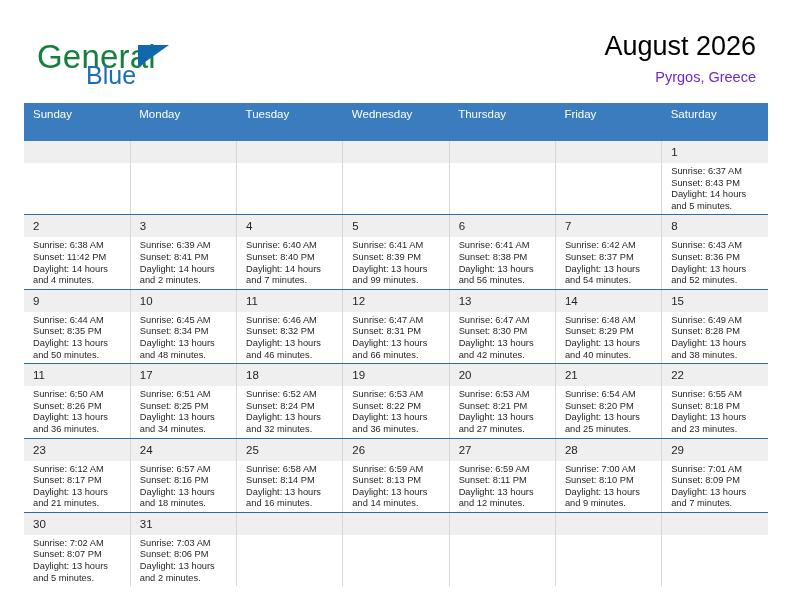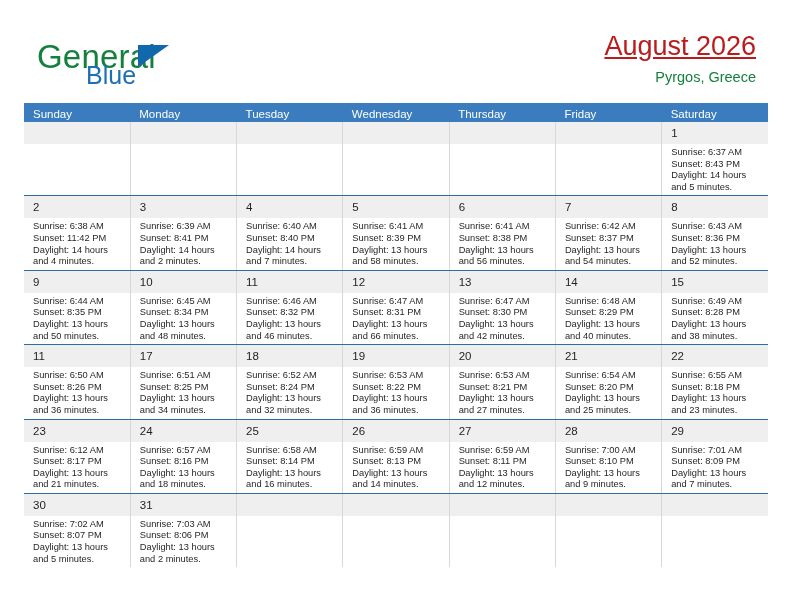--- a/index.html
+++ b/index.html
@@ -65,48 +65,47 @@
 
   .title-block {
     position: absolute;
     right: 36px;
     top: 30px;
     text-align: right;
   }
   .cal-title {
     font-size: 27px;
     line-height: 32px;
-    color: #b91c1c;
+    color: #000000;
     white-space: nowrap;
-    text-decoration: underline;
   }
   .cal-sub {
     margin-top: 6px;
     font-size: 14.5px;
     line-height: 18px;
-    color: #15803d;
+    color: #6d28d9;
     white-space: nowrap;
   }
 
   
   .cal {
     position: absolute;
     left: 24px;
     top: 103px;
     width: 744px;
     border-collapse: collapse;
     table-layout: fixed;
   }
   .cal th {
     background: #3a7cbe;
     color: #ffffff;
     font-size: 11.5px;
     font-weight: normal;
     text-align: left;
-    padding: 5px 0 2px 9px;
+    padding: 5px 0 21px 9px;
     height: 12px;
     border: none;
   }
   .cal td {
     vertical-align: top;
     padding: 0;
     width: 106.28px;
     height: 60px;
     border-right: 1px solid #d7d7d7;
     border-bottom: 1px solid #2e6ca6;
@@ -221,21 +220,21 @@
               <div>Daylight: 14 hours</div>
               <div>and 7 minutes.</div>
             </div>
           </td>
           <td>
             <div class="daynum">5</div>
             <div class="cell-body">
               <div>Sunrise: 6:41 AM</div>
               <div>Sunset: 8:39 PM</div>
               <div>Daylight: 13 hours</div>
-              <div>and 58 minutes.</div>
+              <div>and 99 minutes.</div>
             </div>
           </td>
           <td>
             <div class="daynum">6</div>
             <div class="cell-body">
               <div>Sunrise: 6:41 AM</div>
               <div>Sunset: 8:38 PM</div>
               <div>Daylight: 13 hours</div>
               <div>and 56 minutes.</div>
             </div>

